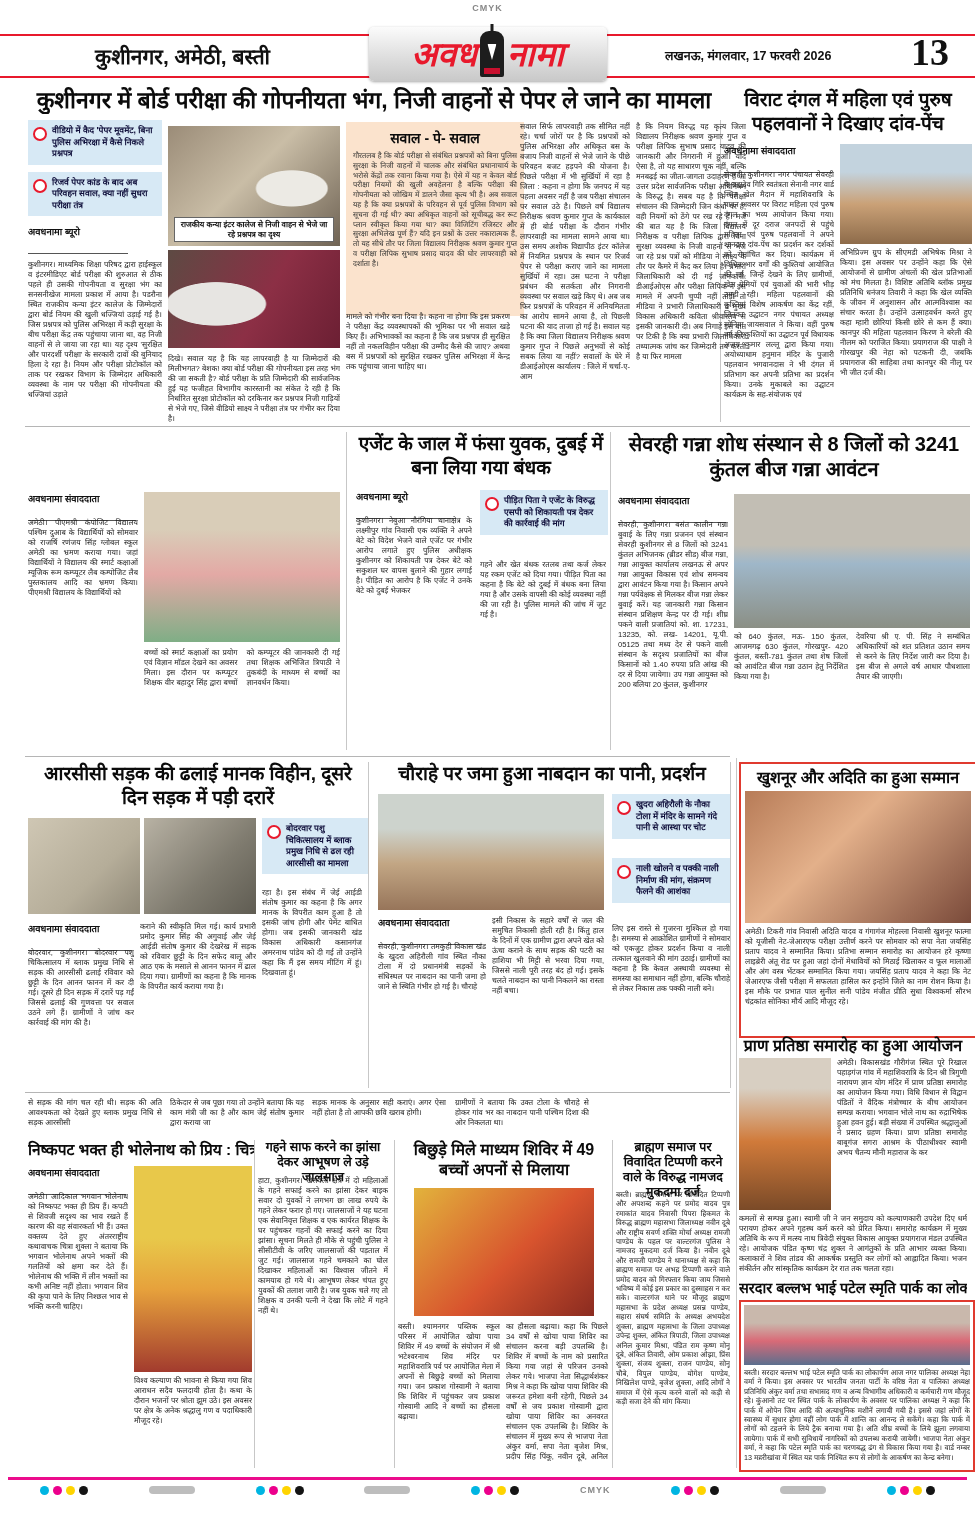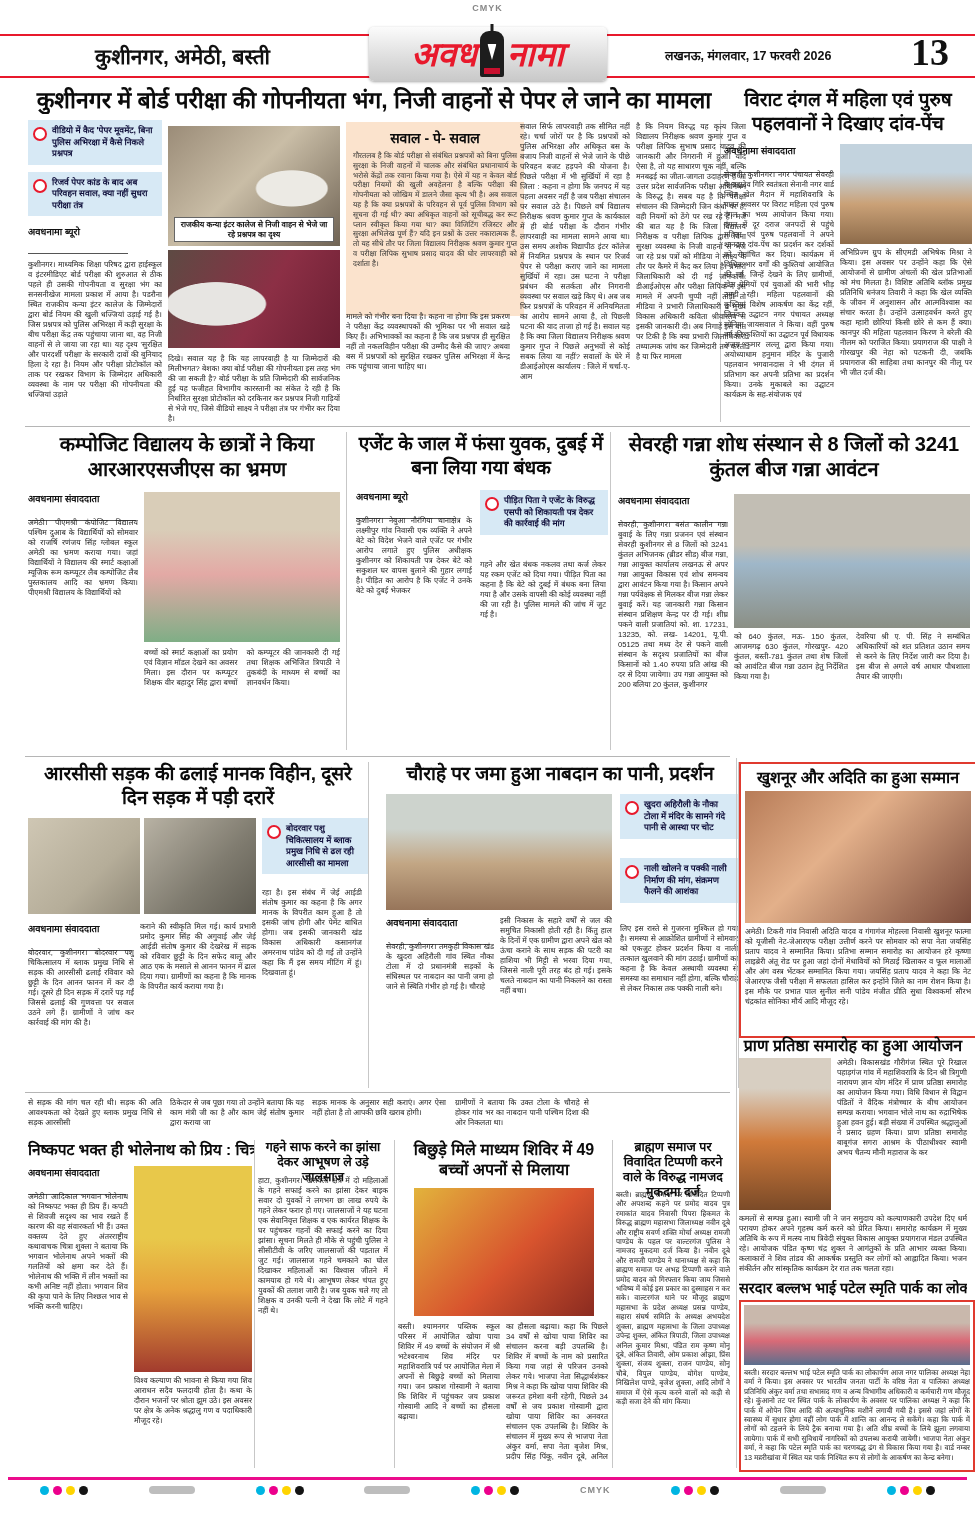--- a/index.html
+++ b/index.html
@@ -128,36 +128,35 @@
     <div class="hl hl-lg">विराट दंगल में महिला एवं पुरुष पहलवानों ने दिखाए दांव-पेंच</div>
     <div class="byline abs" style="left:0;top:56px;width:108px;">अवधनामा संवाददाता</div>
     <div class="col body" style="left:0;top:82px;width:110px;height:252px;">सेवरही, कुशीनगर। नगर पंचायत सेवरही के ब्रह्मदेव गिरि स्वतंत्रता सेनानी नगर वार्ड स्थित खेल मैदान में महाशिवरात्रि के पावन अवसर पर विराट महिला एवं पुरुष दंगल का भव्य आयोजन किया गया। दंगल में दूर दराज जनपदों से पहुंचे महिला एवं पुरुष पहलवानों ने अपने शानदार दांव-पेंच का प्रदर्शन कर दर्शकों को रोमांचित कर दिया। कार्यक्रम में विभिन्न भार वर्गों की कुश्तियां आयोजित की गईं, जिन्हें देखने के लिए ग्रामीणों, खेल प्रेमियों एवं युवाओं की भारी भीड़ उमड़ी रही। महिला पहलवानों की कुश्तियां विशेष आकर्षण का केंद्र रहीं, जिनका उद्घाटन नगर पंचायत अध्यक्ष सोनिया जायसवाल ने किया। वहीं पुरुष वर्ग की कुश्तियों का उद्घाटन पूर्व विधायक अजय कुमार लल्लू द्वारा किया गया। अयोध्याधाम हनुमान मंदिर के पुजारी पहलवान भगवानदास ने भी दंगल में प्रतिभाग कर अपनी प्रतिभा का प्रदर्शन किया। उनके मुकाबले का उद्घाटन कार्यक्रम के सह-संयोजक एवं</div>
     <div class="ph p-wrestle" style="left:116px;top:56px;width:132px;height:100px;"></div>
     <div class="col body" style="left:116px;top:160px;width:132px;height:174px;">अभिप्रिज्म ग्रुप के सीएमडी अभिषेक मिश्रा ने किया। इस अवसर पर उन्होंने कहा कि ऐसे आयोजनों से ग्रामीण अंचलों की खेल प्रतिभाओं को मंच मिलता है। विशिष्ट अतिथि ब्लॉक प्रमुख प्रतिनिधि धनंजय तिवारी ने कहा कि खेल व्यक्ति के जीवन में अनुशासन और आत्मविश्वास का संचार करता है। उन्होंने उत्साहवर्धन करते हुए कहा म्हारी छोरियां किसी छोरे से कम हैं क्या। कानपुर की महिला पहलवान किरण ने बरेली की नीलम को पराजित किया। प्रयागराज की पाक्षी ने गोरखपुर की नेहा को पटकनी दी, जबकि प्रयागराज की साहिबा तथा कानपुर की नीलू पर भी जीत दर्ज की।</div>
   </div>
 
   <div class="sep" style="left:25px;top:426px;width:945px;"></div>
 
   <div class="abs rule-r" style="left:28px;top:432px;width:318px;height:318px;">
-    <div class="hl hl-xl" style="padding:0 6px;">कम्पोजिट विद्यालय के छात्रों ने किया आरआरएसजीएस का भ्रमण</div>
     <div class="byline abs" style="left:0;top:60px;width:108px;">अवधनामा संवाददाता</div>
     <div class="col body" style="left:0;top:86px;width:110px;height:230px;">अमेठी। पीएमश्री कंपोजिट विद्यालय पश्चिम दुआब के विद्यार्थियों को सोमवार को राजर्षि रणंजय सिंह ग्लोबल स्कूल अमेठी का भ्रमण कराया गया। जहां विद्यार्थियों ने विद्यालय की स्मार्ट कक्षाओं म्यूजिक रूम कम्प्यूटर लैब कम्पोजिट लैब पुस्तकालय आदि का भ्रमण किया। पीएमश्री विद्यालय के विद्यार्थियों को</div>
     <div class="ph p-class" style="left:116px;top:60px;width:196px;height:150px;"></div>
     <div class="col body two-col" style="left:116px;top:216px;width:196px;height:100px;">बच्चों को स्मार्ट कक्षाओं का प्रयोग एवं विज्ञान मॉडल देखने का अवसर मिला। इस दौरान पर कम्प्यूटर शिक्षक वीर बहादुर सिंह द्वारा बच्चों को कम्प्यूटर की जानकारी दी गई तथा शिक्षक अभिजित त्रिपाठी ने तुकबंदी के माध्यम से बच्चों का ज्ञानवर्धन किया।</div>
   </div>
 
   <div class="abs rule-r" style="left:352px;top:432px;width:258px;height:318px;">
     <div class="hl hl-lg" style="padding:0 4px;">एजेंट के जाल में फंसा युवक, दुबई में बना लिया गया बंधक</div>
     <div class="byline abs" style="left:4px;top:58px;width:100px;">अवधनामा ब्यूरो</div>
     <div class="col body" style="left:4px;top:84px;width:116px;height:232px;">कुशीनगर। नेबुआ नौरंगिया थानाक्षेत्र के लक्ष्मीपुर गांव निवासी एक व्यक्ति ने अपने बेटे को विदेश भेजने वाले एजेंट पर गंभीर आरोप लगाते हुए पुलिस अधीक्षक कुशीनगर को शिकायती पत्र देकर बेटे को सकुशल घर वापस बुलाने की गुहार लगाई है। पीड़ित का आरोप है कि एजेंट ने उनके बेटे को दुबई भेजकर</div>
     <div class="bullet abs" style="left:128px;top:58px;width:118px;">
       <span class="ring"></span>
       <span class="bt">पीड़ित पिता ने एजेंट के विरुद्ध एसपी को शिकायती पत्र देकर की कार्रवाई की मांग</span>
     </div>
-    <div class="col body" style="left:128px;top:128px;width:126px;height:188px;">गहने और खेत बंधक नकलव तथा कर्ज लेकर यह रकम एजेंट को दिया गया। पीड़ित पिता का कहना है कि बेटे को दुबई में बंधक बना लिया गया है और उसके वापसी की कोई व्यवस्था नहीं की जा रही है। पुलिस मामले की जांच में जुट गई है।</div>
+    <div class="col body" style="left:128px;top:128px;width:126px;height:188px;">गहने और खेत बंधक रतलब तथा कर्ज लेकर यह रकम एजेंट को दिया गया। पीड़ित पिता का कहना है कि बेटे को दुबई में बंधक बना लिया गया है और उसके वापसी की कोई व्यवस्था नहीं की जा रही है। पुलिस मामले की जांच में जुट गई है।</div>
   </div>
 
   <div class="abs" style="left:618px;top:432px;width:352px;height:318px;">
     <div class="hl hl-xl" style="padding:0 8px;">सेवरही गन्ना शोध संस्थान से 8 जिलों को 3241 कुंतल बीज गन्ना आवंटन</div>
     <div class="byline abs" style="left:0;top:62px;width:108px;">अवधनामा संवाददाता</div>
     <div class="col body" style="left:0;top:88px;width:110px;height:228px;">सेवरही, कुशीनगर। बसंत कालीन गन्ना बुवाई के लिए गन्ना प्रजनन एवं संस्थान सेवरही कुशीनगर से 8 जिलों को 3241 कुंतल अभिजनक (ब्रीडर सीड) बीज गन्ना, गन्ना आयुक्त कार्यालय लखनऊ से अपर गन्ना आयुक्त विकास एवं शोध समन्वय द्वारा आवंटन किया गया है। किसान अपने गन्ना पर्यवेक्षक से मिलकर बीज गन्ना लेकर बुवाई करें। यह जानकारी गन्ना किसान संस्थान प्रशिक्षण केन्द्र पर दी गई। शीघ्र पकने वाली प्रजातियां को. शा. 17231, 13235, को. लख- 14201, यू.पी. 05125 तथा मध्य देर से पकने वाली संस्थान के सदृश्य प्रजातियों का बीज किसानों को 1.40 रुपया प्रति आंख की दर से दिया जायेगा। उप गन्ना आयुक्त को 200 बलिया 20 कुंतल, कुशीनगर</div>
     <div class="ph p-bldg" style="left:116px;top:62px;width:236px;height:134px;"></div>
     <div class="col body" style="left:116px;top:200px;width:114px;height:116px;">को 640 कुंतल, मऊ- 150 कुंतल, आजमगढ़ 630 कुंतल, गोरखपुर- 420 कुंतल, बस्ती-781 कुंतल तथा शेष जिलों को आवंटित बीज गन्ना उठान हेतु निर्देशित किया गया है।</div>
     <div class="col body" style="left:238px;top:200px;width:114px;height:116px;">देवरिया श्री ए. पी. सिंह ने सम्बंधित अधिकारियों को शत प्रतिशत उठान समय से करने के लिए निर्देश जारी कर दिया है। इस बीज से अगले वर्ष आधार पौधशाला तैयार की जाएगी।</div>
   </div>
@@ -171,21 +170,21 @@
     <div class="bullet abs" style="left:234px;top:56px;width:96px;">
       <span class="ring"></span>
       <span class="bt">बोदरवार पशु चिकित्सालय में ब्लाक प्रमुख निधि से ढल रही आरसीसी का मामला</span>
     </div>
     <div class="col body" style="left:234px;top:126px;width:100px;height:198px;">रहा है। इस संबंध में जेई आईडी संतोष कुमार का कहना है कि अगर मानक के विपरीत काम हुआ है तो इसकी जांच होगी और पेमेंट बाधित होगा। जब इसकी जानकारी खंड विकास अधिकारी कसानगंज अमरनाथ पांडेय को दी गई तो उन्होंने कहा कि मैं इस समय मीटिंग में हूं। दिखवाता हूं।</div>
     <div class="byline abs" style="left:0;top:160px;width:104px;">अवधनामा संवाददाता</div>
     <div class="col body" style="left:0;top:186px;width:106px;height:138px;">बोदरवार, कुशीनगर। बोदरवार पशु चिकित्सालय में ब्लाक प्रमुख निधि से सड़क की आरसीसी ढलाई रविवार को छुट्टी के दिन आनन फानन में कर दी गई। दूसरे ही दिन सड़क में दरारें पड़ गईं जिससे ढलाई की गुणवत्ता पर सवाल उठने लगे हैं। ग्रामीणों ने जांच कर कार्रवाई की मांग की है।</div>
     <div class="col body" style="left:112px;top:160px;width:116px;height:164px;">कराने की स्वीकृति मिल गई। कार्य प्रभारी प्रमोद कुमार सिंह की अगुवाई और जेई आईडी संतोष कुमार की देखरेख में सड़क को रविवार छुट्टी के दिन सफेद बालू और आठ एक के मसाले से आनन फानन में ढाल दिया गया। ग्रामीणों का कहना है कि मानक के विपरीत कार्य कराया गया है।</div>
   </div>
 
-  <div class="abs rule-r" style="left:374px;top:762px;width:356px;height:326px;margin-left:8px;">
+  <div class="abs rule-r" style="left:374px;top:762px;width:356px;height:326px;">
     <div class="hl hl-lg nowrap">चौराहे पर जमा हुआ नाबदान का पानी, प्रदर्शन</div>
     <div class="ph p-protest" style="left:4px;top:32px;width:226px;height:116px;"></div>
     <div class="bullet abs" style="left:238px;top:32px;width:108px;">
       <span class="ring"></span>
       <span class="bt">खुदरा अहिरौली के नौका टोला में मंदिर के सामने गंदे पानी से आस्था पर चोट</span>
     </div>
     <div class="bullet abs" style="left:238px;top:96px;width:108px;">
       <span class="ring"></span>
       <span class="bt">नाली खोलने व पक्की नाली निर्माण की मांग, संक्रमण फैलने की आशंका</span>
     </div>

